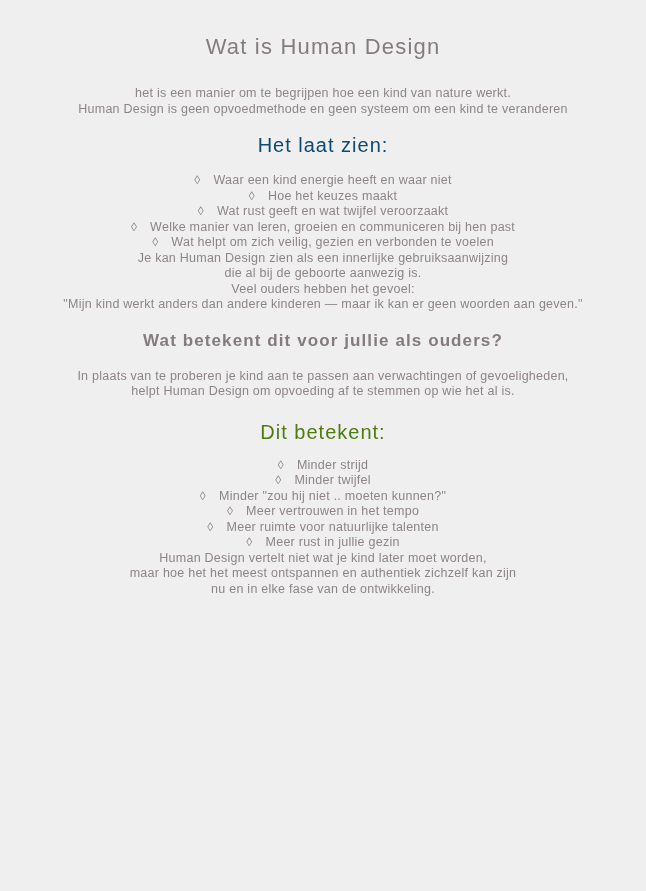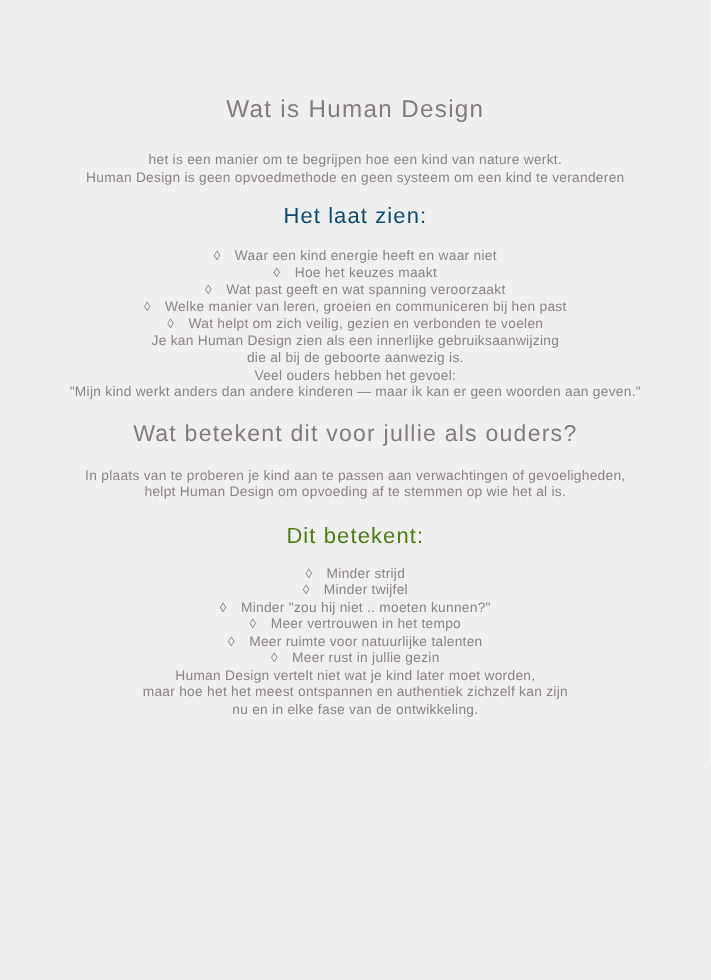--- a/index.html
+++ b/index.html
@@ -10,33 +10,33 @@
     position: relative;
     width: 646px;
     height: 891px;
     background: #efefef;
     font-family: "Liberation Sans", sans-serif;
     color: #8d8489;
     overflow: hidden;
     box-sizing: border-box;
   }
   .content {
-    padding-top: 86px;
+    padding-top: 34px;
     text-align: center;
   }
   .h1 {
     font-size: 22px;
     font-weight: 300;
     letter-spacing: 1.2px;
     color: #847b81;
     margin: 0 0 26px 0;
   }
   .h2 {
-    font-size: 21px;
-    font-weight: 400;
+    font-size: 17px;
+    font-weight: 700;
     letter-spacing: 1.1px;
     color: #847b81;
     margin: 0 0 18px 0;
   }
   .h3 {
     font-size: 20px;
     font-weight: 300;
     letter-spacing: 1px;
     color: #847b81;
     margin: 0 0 16px 0;
@@ -84,21 +84,21 @@
     <div class="para mb17">
         <div class="line">het is een manier om te begrijpen hoe een kind van nature werkt.</div>
         <div class="line">Human Design is geen opvoedmethode en geen systeem om een kind te veranderen</div>
       </div>
 
     <h2 class="h3" style="color: #0c4a6e;">Het laat zien:</h2>
 
     <div class="bullet-list mb15">
         <div class="bullet-item"><span class="bullet">◊</span><span>Waar een kind energie heeft en waar niet</span></div>
         <div class="bullet-item"><span class="bullet">◊</span><span>Hoe het keuzes maakt</span></div>
-        <div class="bullet-item"><span class="bullet">◊</span><span>Wat past geeft en wat spanning veroorzaakt</span></div>
+        <div class="bullet-item"><span class="bullet">◊</span><span>Wat rust geeft en wat twijfel veroorzaakt</span></div>
         <div class="bullet-item"><span class="bullet">◊</span><span>Welke manier van leren, groeien en communiceren bij hen past</span></div>
         <div class="bullet-item"><span class="bullet">◊</span><span>Wat helpt om zich veilig, gezien en verbonden te voelen</span></div>
       </div>
 
     <div class="para mb18">
         <div class="line">Je kan Human Design zien als een innerlijke gebruiksaanwijzing</div>
         <div class="line">die al bij de geboorte aanwezig is.</div>
         <div class="line">Veel ouders hebben het gevoel:</div>
         <div class="line">"Mijn kind werkt anders dan andere kinderen — maar ik kan er geen woorden aan geven."</div>
       </div>

